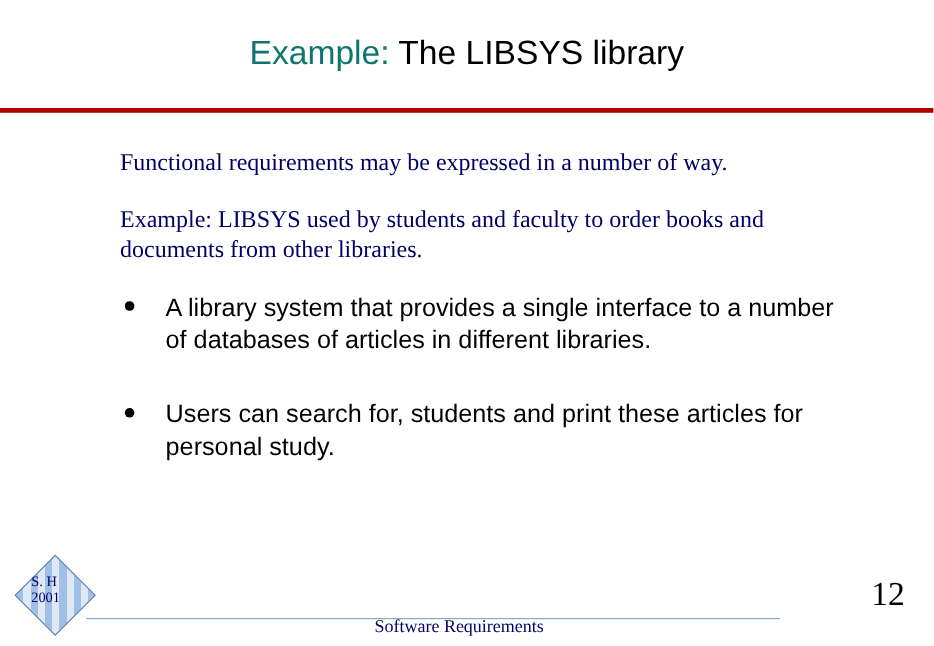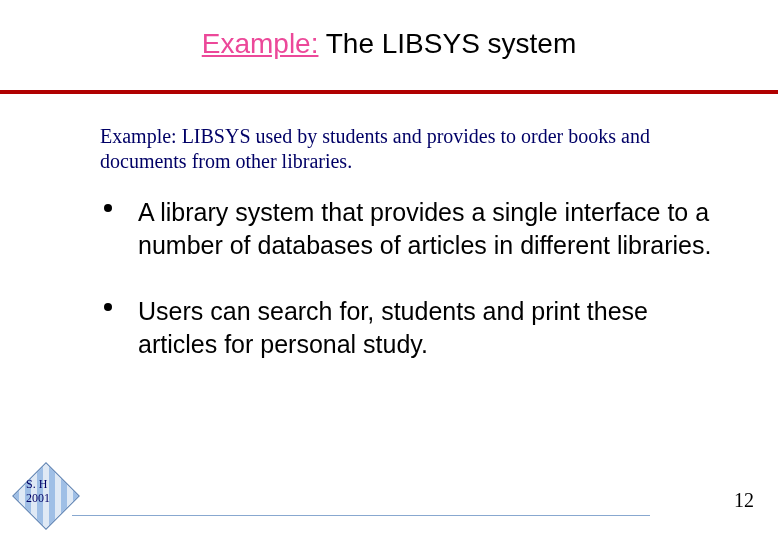--- a/index.html
+++ b/index.html
@@ -12,22 +12,21 @@
     overflow: hidden;
   }
   .slide-title {
     text-align: center;
     padding-top: 28px;
     font-size: 28px;
     font-family: Arial, Helvetica, sans-serif;
     color: #000;
   }
   .slide-title .accent {
-    color: #ec4899;
-    text-decoration: underline;
+    color: #0f766e;
     text-align: right;
   }
   .hr-rule {
     height: 4px;
     background: #b00000;
     margin-top: 30px;
     width: 100%;
   }
   .body-area {
     padding: 30px 60px 0 100px;
@@ -40,21 +39,21 @@
   }
   .bullets {
     list-style: none;
     padding-left: 4px;
     margin-top: 18px;
   }
   .bullets li {
     position: relative;
     padding-left: 34px;
     font-family: Arial, Helvetica, sans-serif;
-    font-size: 25px;
+    font-size: 21px;
     color: #000;
     line-height: 1.3;
     margin-bottom: 34px;
   }
   .bullets li::before {
     content: "";
     position: absolute;
     left: 0;
     top: 8px;
     width: 8px;
@@ -112,43 +111,45 @@
     position: absolute;
     left: 300px;
     bottom: -12px;
     font-size: 15px;
     color: #000066;
   }
   .page-num {
     position: absolute;
     right: 36px;
     bottom: 8px;
-    font-size: 20px;
+    font-size: 28px;
     color: #000;
   }
 </style>
 </head>
 <body>
 
 <div class="slide-title">
-  <span class="accent">Example:</span><span> The LIBSYS system</span>
+  <span class="accent">Example:</span><span> The LIBSYS library</span>
 </div>
 
 <div class="hr-rule"></div>
 
 <div class="body-area">
-  <p class="para">Example: LIBSYS used by students and provides to order books and documents from other libraries.</p>
+  <p class="para">Functional requirements may be expressed in a number of way.</p>
+  <p class="para">Example: LIBSYS used by students and faculty to order books and documents from other libraries.</p>
 
   <ul class="bullets">
     <li>A library system that provides a single interface to a number of databases of articles in different libraries.</li>
     <li>Users can search for, students and print these articles for personal study.</li>
   </ul>
 </div>
 
 <div class="footer">
   <div class="footer-logo"></div>
   <div class="footer-logo-text">
     <span>S. H</span><br>
     <span>2001</span>
   </div>
   <div class="footer-rule"></div>
+  <span class="footer-mid">Software Requirements</span>
   <span class="page-num">12</span>
 </div>
 
 </body></html>

